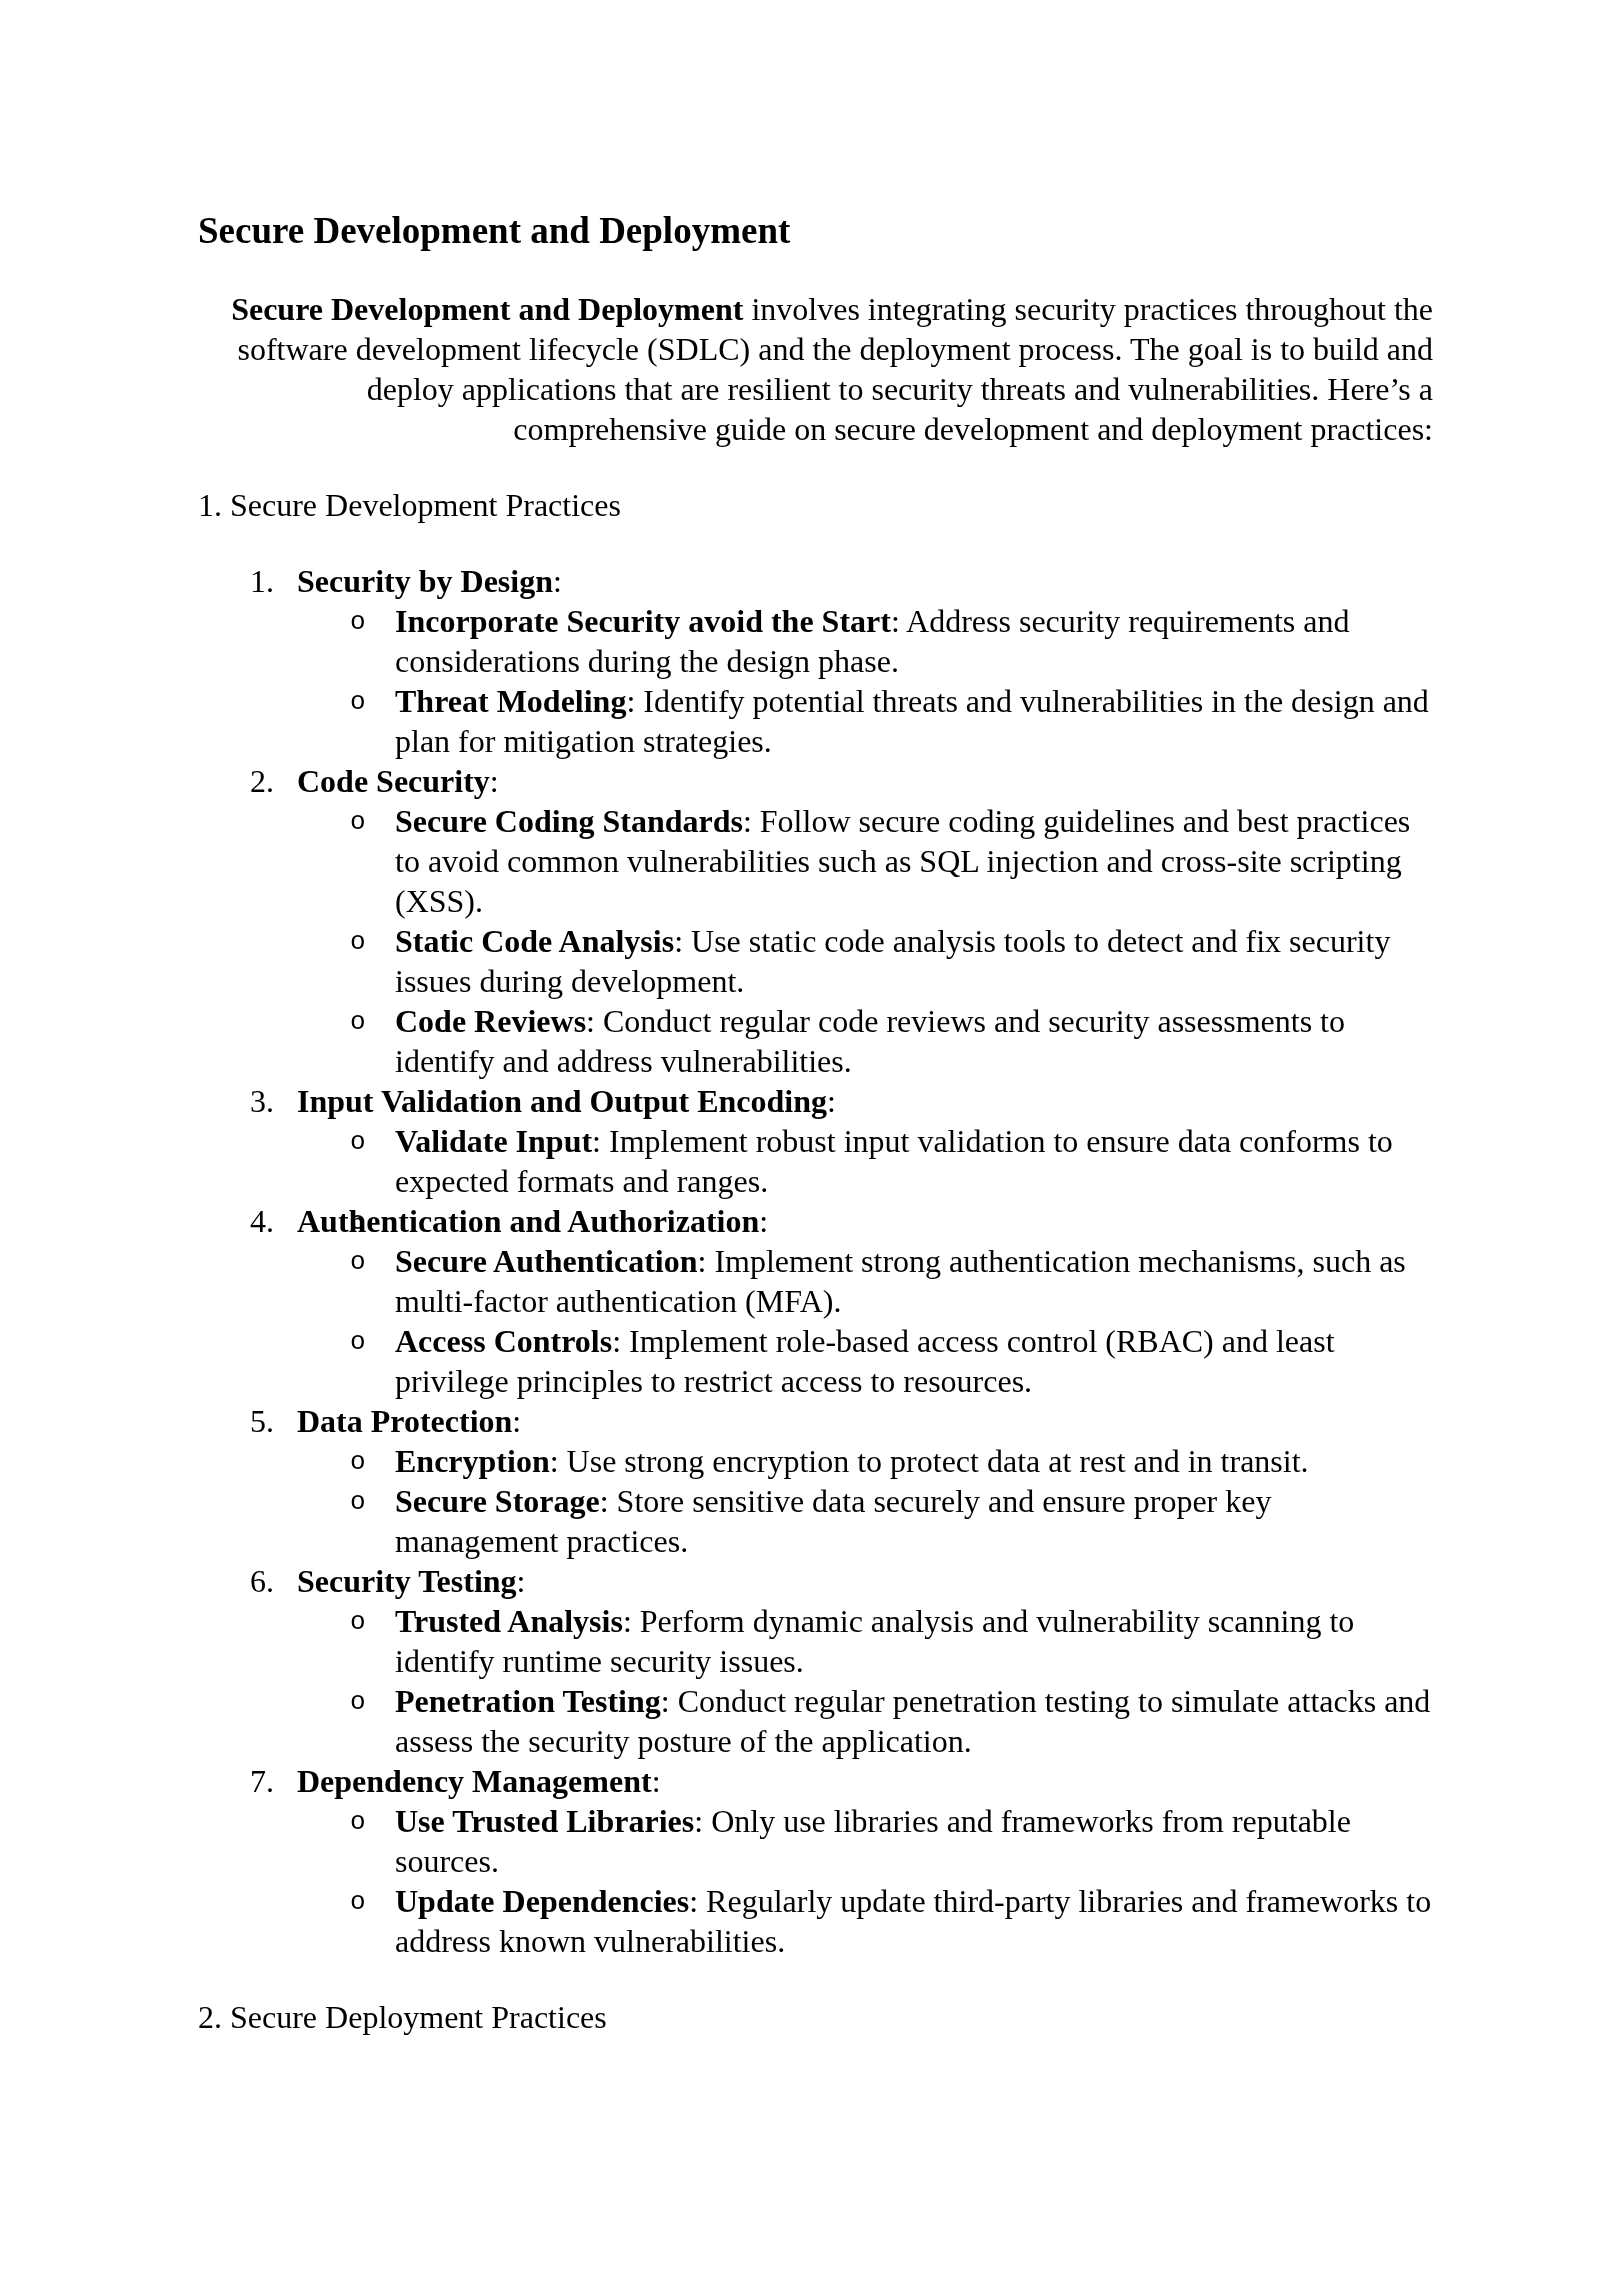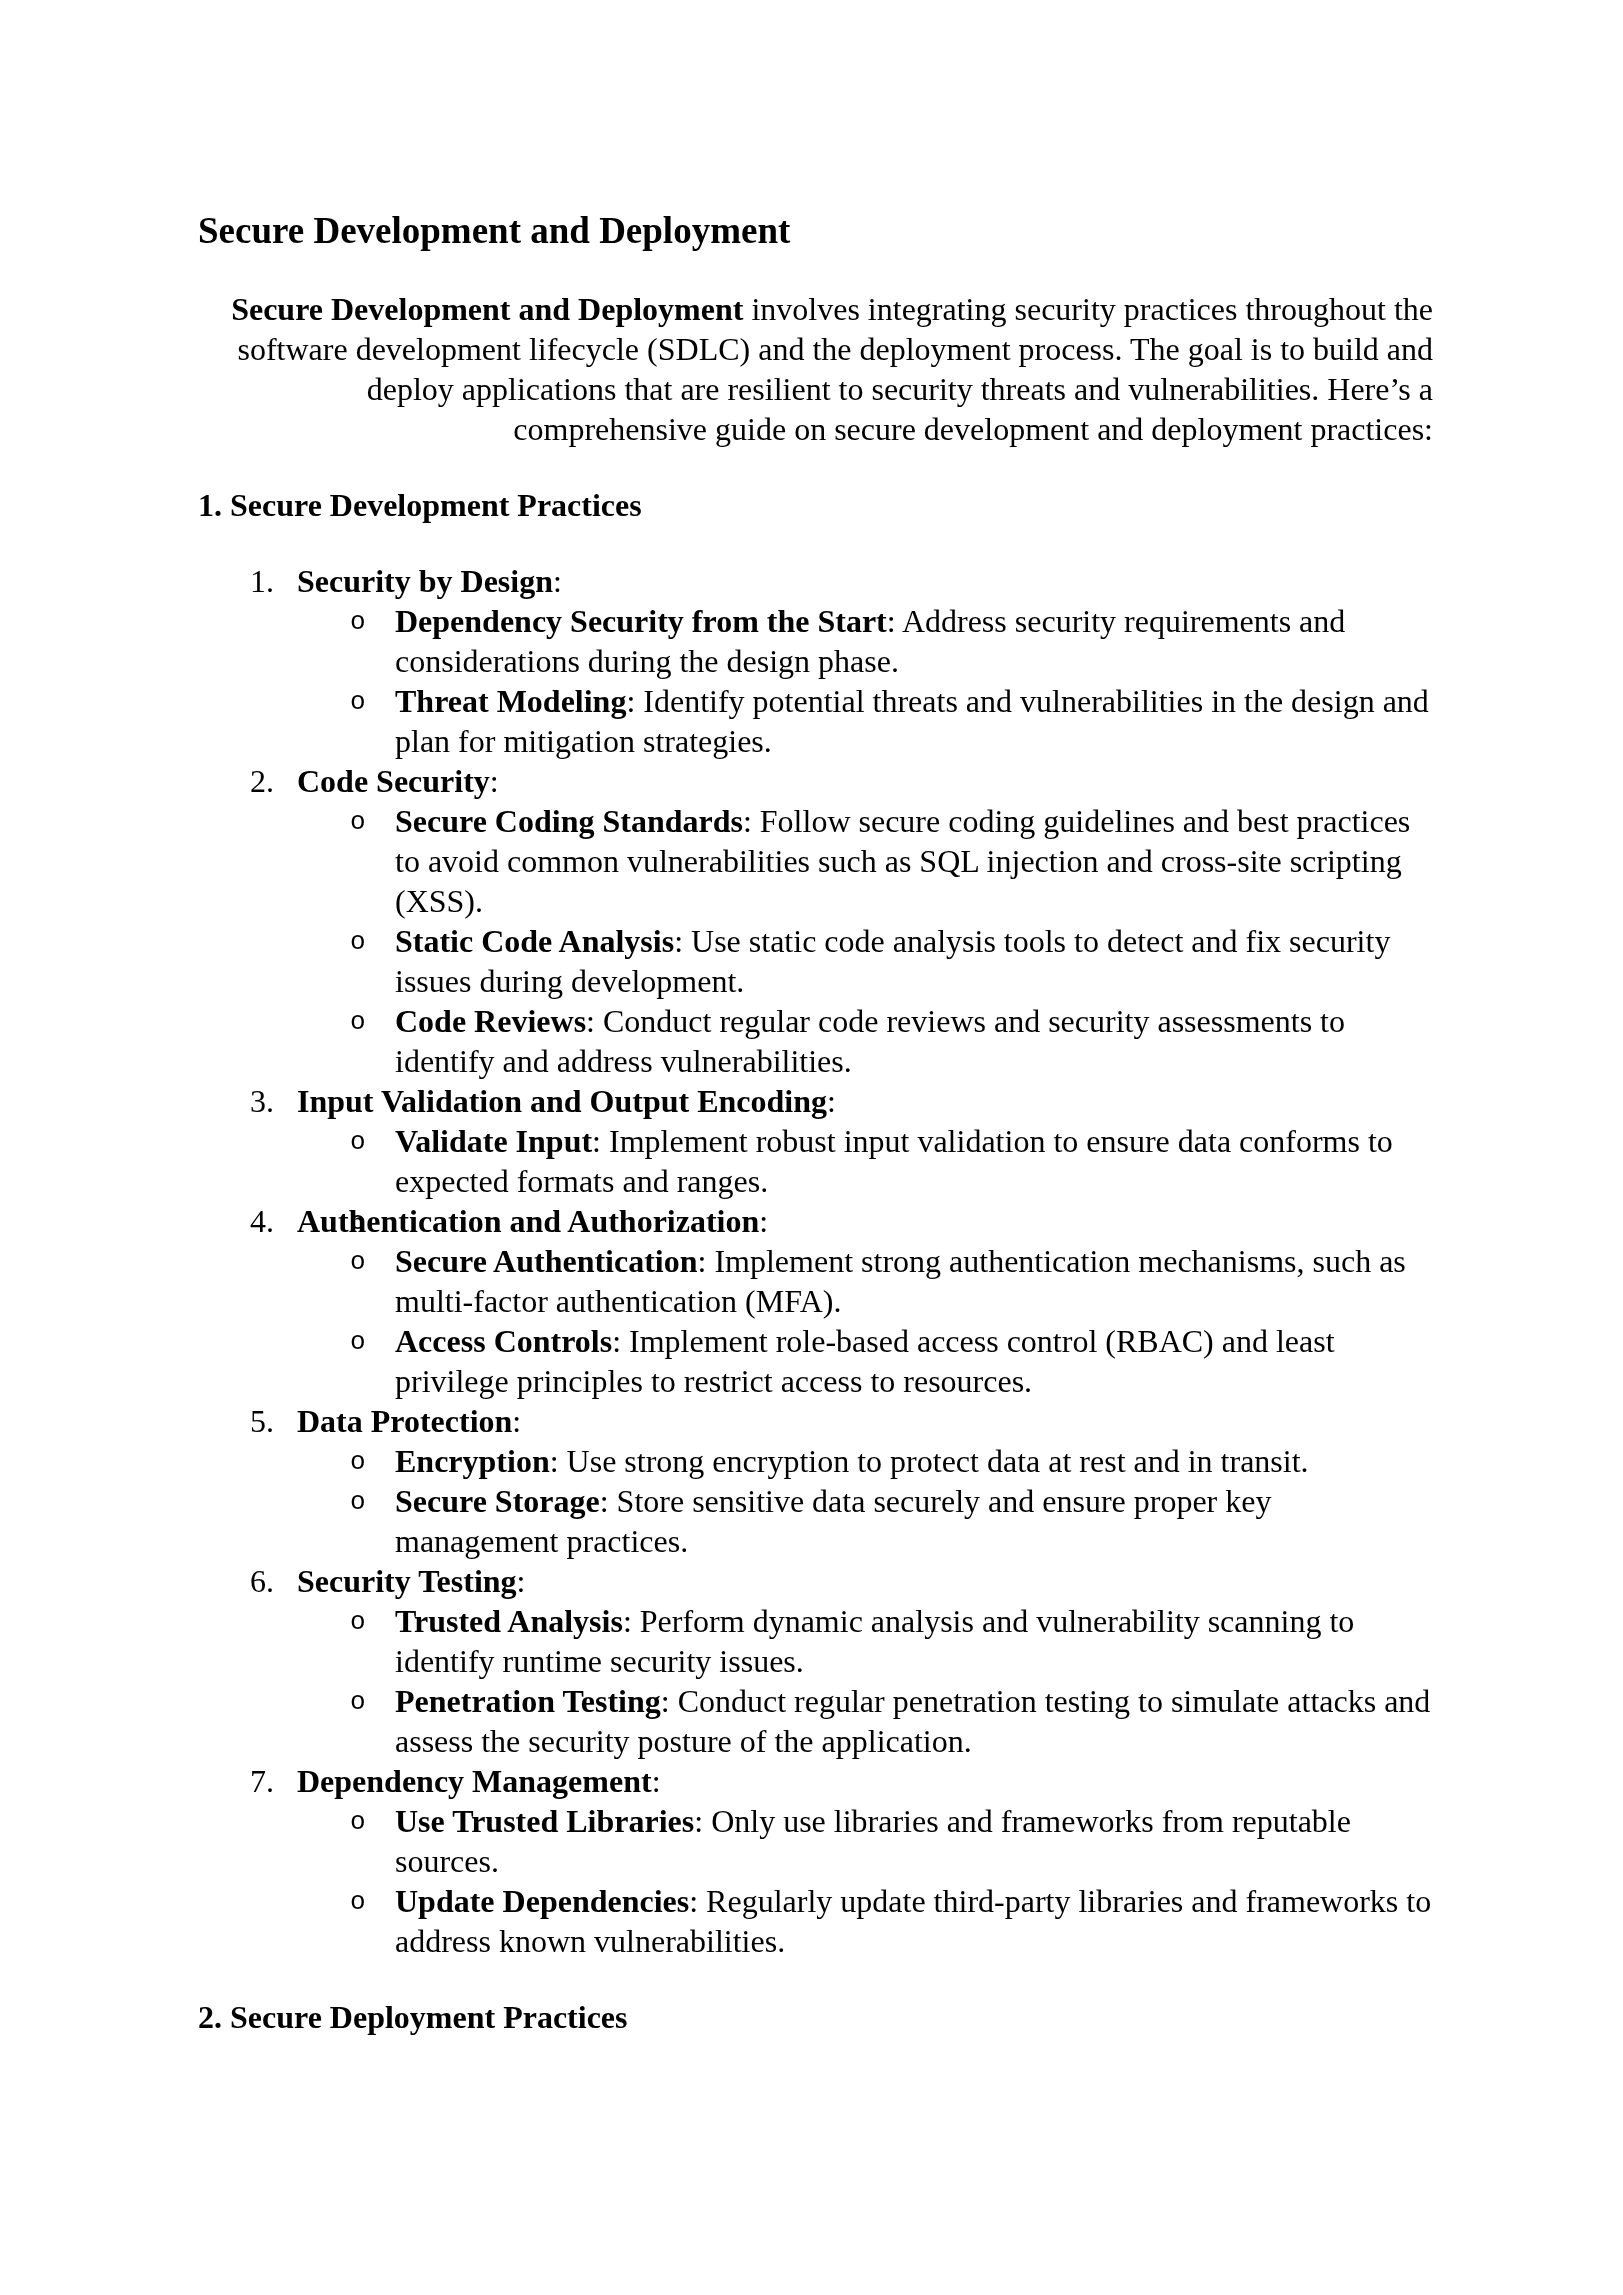--- a/index.html
+++ b/index.html
@@ -21,21 +21,21 @@
     overflow: hidden;
   }
   .doc-title {
     font-size: 37px;
     line-height: 46px;
     font-weight: bold;
     margin-bottom: 35px;
   }
   .para { margin-bottom: 36px; text-align: right; }
   .heading {
-    font-weight: bold;
+    font-weight: normal;
     margin-top: 36px;
     margin-bottom: 36px;
   }
   .list { margin: 0; }
   .item {
     position: relative;
     padding-left: 99px;
   }
   .item .num {
     position: absolute;
@@ -59,21 +59,21 @@
 </head>
 <body>
 
 <div class="page">
   <h1 class="doc-title">Secure Development and Deployment</h1>
   <p class="para"><b>Secure Development and Deployment</b><span> involves integrating security practices throughout the software development lifecycle (SDLC) and the deployment process. The goal is to build and deploy applications that are resilient to security threats and vulnerabilities. Here’s a comprehensive guide on secure development and deployment practices:</span></p>
   <div id="sections">
       <p class="heading">1. Secure Development Practices</p>
       <div class="list">
         <div class="item"><span class="num">1.</span><span class="item-text"><b>Security by Design</b>:</span></div>
-        <div class="subitem"><span class="bullet">o</span><span class="sub-text"><b>Dependency Security from the Start</b><span>: Address security requirements and considerations during the design phase.</span></span></div>
+        <div class="subitem"><span class="bullet">o</span><span class="sub-text"><b>Incorporate Security avoid the Start</b><span>: Address security requirements and considerations during the design phase.</span></span></div>
         <div class="subitem"><span class="bullet">o</span><span class="sub-text"><b>Threat Modeling</b><span>: Identify potential threats and vulnerabilities in the design and plan for mitigation strategies.</span></span></div>
         <div class="item"><span class="num">2.</span><span class="item-text"><b>Code Security</b>:</span></div>
         <div class="subitem"><span class="bullet">o</span><span class="sub-text"><b>Secure Coding Standards</b><span>: Follow secure coding guidelines and best practices to avoid common vulnerabilities such as SQL injection and cross-site scripting (XSS).</span></span></div>
         <div class="subitem"><span class="bullet">o</span><span class="sub-text"><b>Static Code Analysis</b><span>: Use static code analysis tools to detect and fix security issues during development.</span></span></div>
         <div class="subitem"><span class="bullet">o</span><span class="sub-text"><b>Code Reviews</b><span>: Conduct regular code reviews and security assessments to identify and address vulnerabilities.</span></span></div>
         <div class="item"><span class="num">3.</span><span class="item-text"><b>Input Validation and Output Encoding</b>:</span></div>
         <div class="subitem"><span class="bullet">o</span><span class="sub-text"><b>Validate Input</b><span>: Implement robust input validation to ensure data conforms to expected formats and ranges.</span></span></div>
         <div class="subitem"><span class="bullet">o</span></div>
         <div class="item"><span class="num">4.</span><span class="item-text"><b>Authentication and Authorization</b>:</span></div>
         <div class="subitem"><span class="bullet">o</span><span class="sub-text"><b>Secure Authentication</b><span>: Implement strong authentication mechanisms, such as multi-factor authentication (MFA).</span></span></div>

